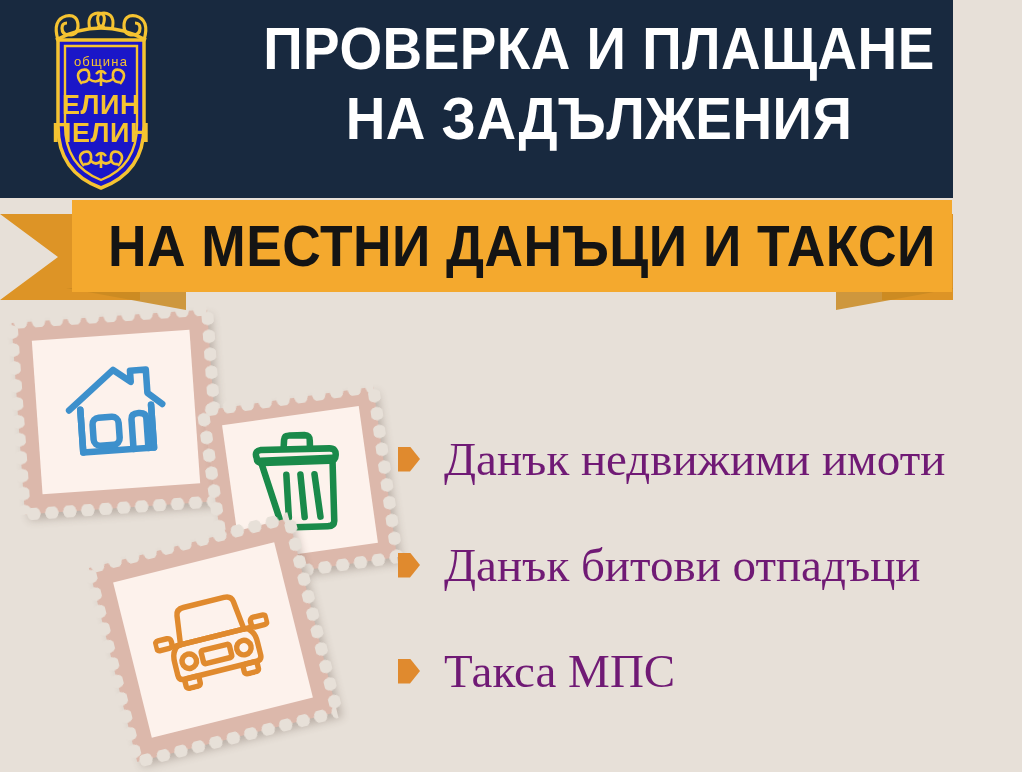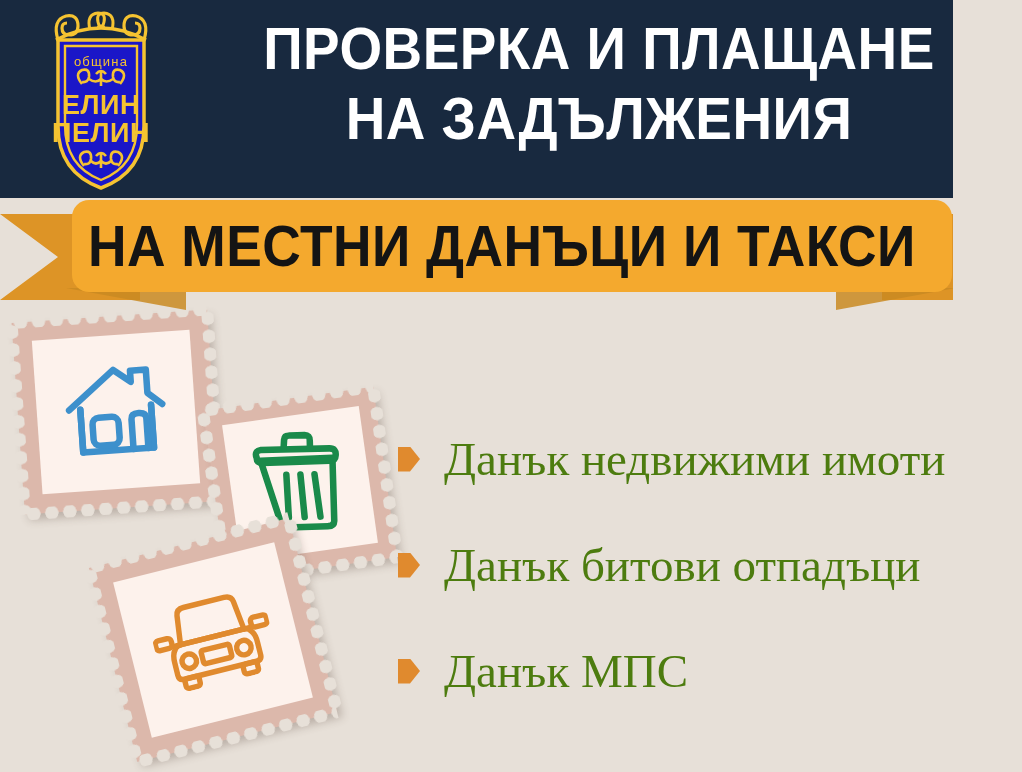--- a/index.html
+++ b/index.html
@@ -94,22 +94,21 @@
     opacity: 0.85;
   }
   .ribbon-main {
     position: absolute;
     left: 72px; top: 0;
     width: 880px;
     height: 92px;
     background: #f4a92e;
     display: flex;
     align-items: center;
-    justify-content: flex-end;
-    border-radius: 17px;
+    justify-content: flex-start;
   }
   .ribbon-text {
     color: #141414;
     font-family: "Liberation Sans", sans-serif;
     font-weight: bold;
     font-size: 58px;
     line-height: 60px;
     letter-spacing: 0.5px;
     transform: scaleX(0.92);
     white-space: nowrap;
@@ -188,21 +187,21 @@
     margin-bottom: 36px;
   }
   .bullet-marker {
     flex: 0 0 auto;
     width: 22px; height: 25px;
     background: #e08a2e;
     clip-path: polygon(0 0, 12px 0, 22px 12.5px, 12px 25px, 0 25px);
     margin-right: 24px;
   }
   .bullet-label {
-    color: #4d7c0f;
+    color: #701a75;
     font-family: "Liberation Serif", serif;
     font-size: 47px;
     line-height: 52px;
     white-space: nowrap;
   }
 </style>
 </head>
 <body>
 
 <div id="poster">
@@ -333,17 +332,17 @@
     <div class="bullet-row">
       <span class="bullet-marker"></span>
       <span class="bullet-label">Данък недвижими имоти</span>
     </div>
     <div class="bullet-row">
       <span class="bullet-marker"></span>
       <span class="bullet-label">Данък битови отпадъци</span>
     </div>
     <div class="bullet-row">
       <span class="bullet-marker"></span>
-      <span class="bullet-label">Данък МПС</span>
+      <span class="bullet-label">Такса МПС</span>
     </div>
   </div>
 
 </div>
 
 </body></html>

